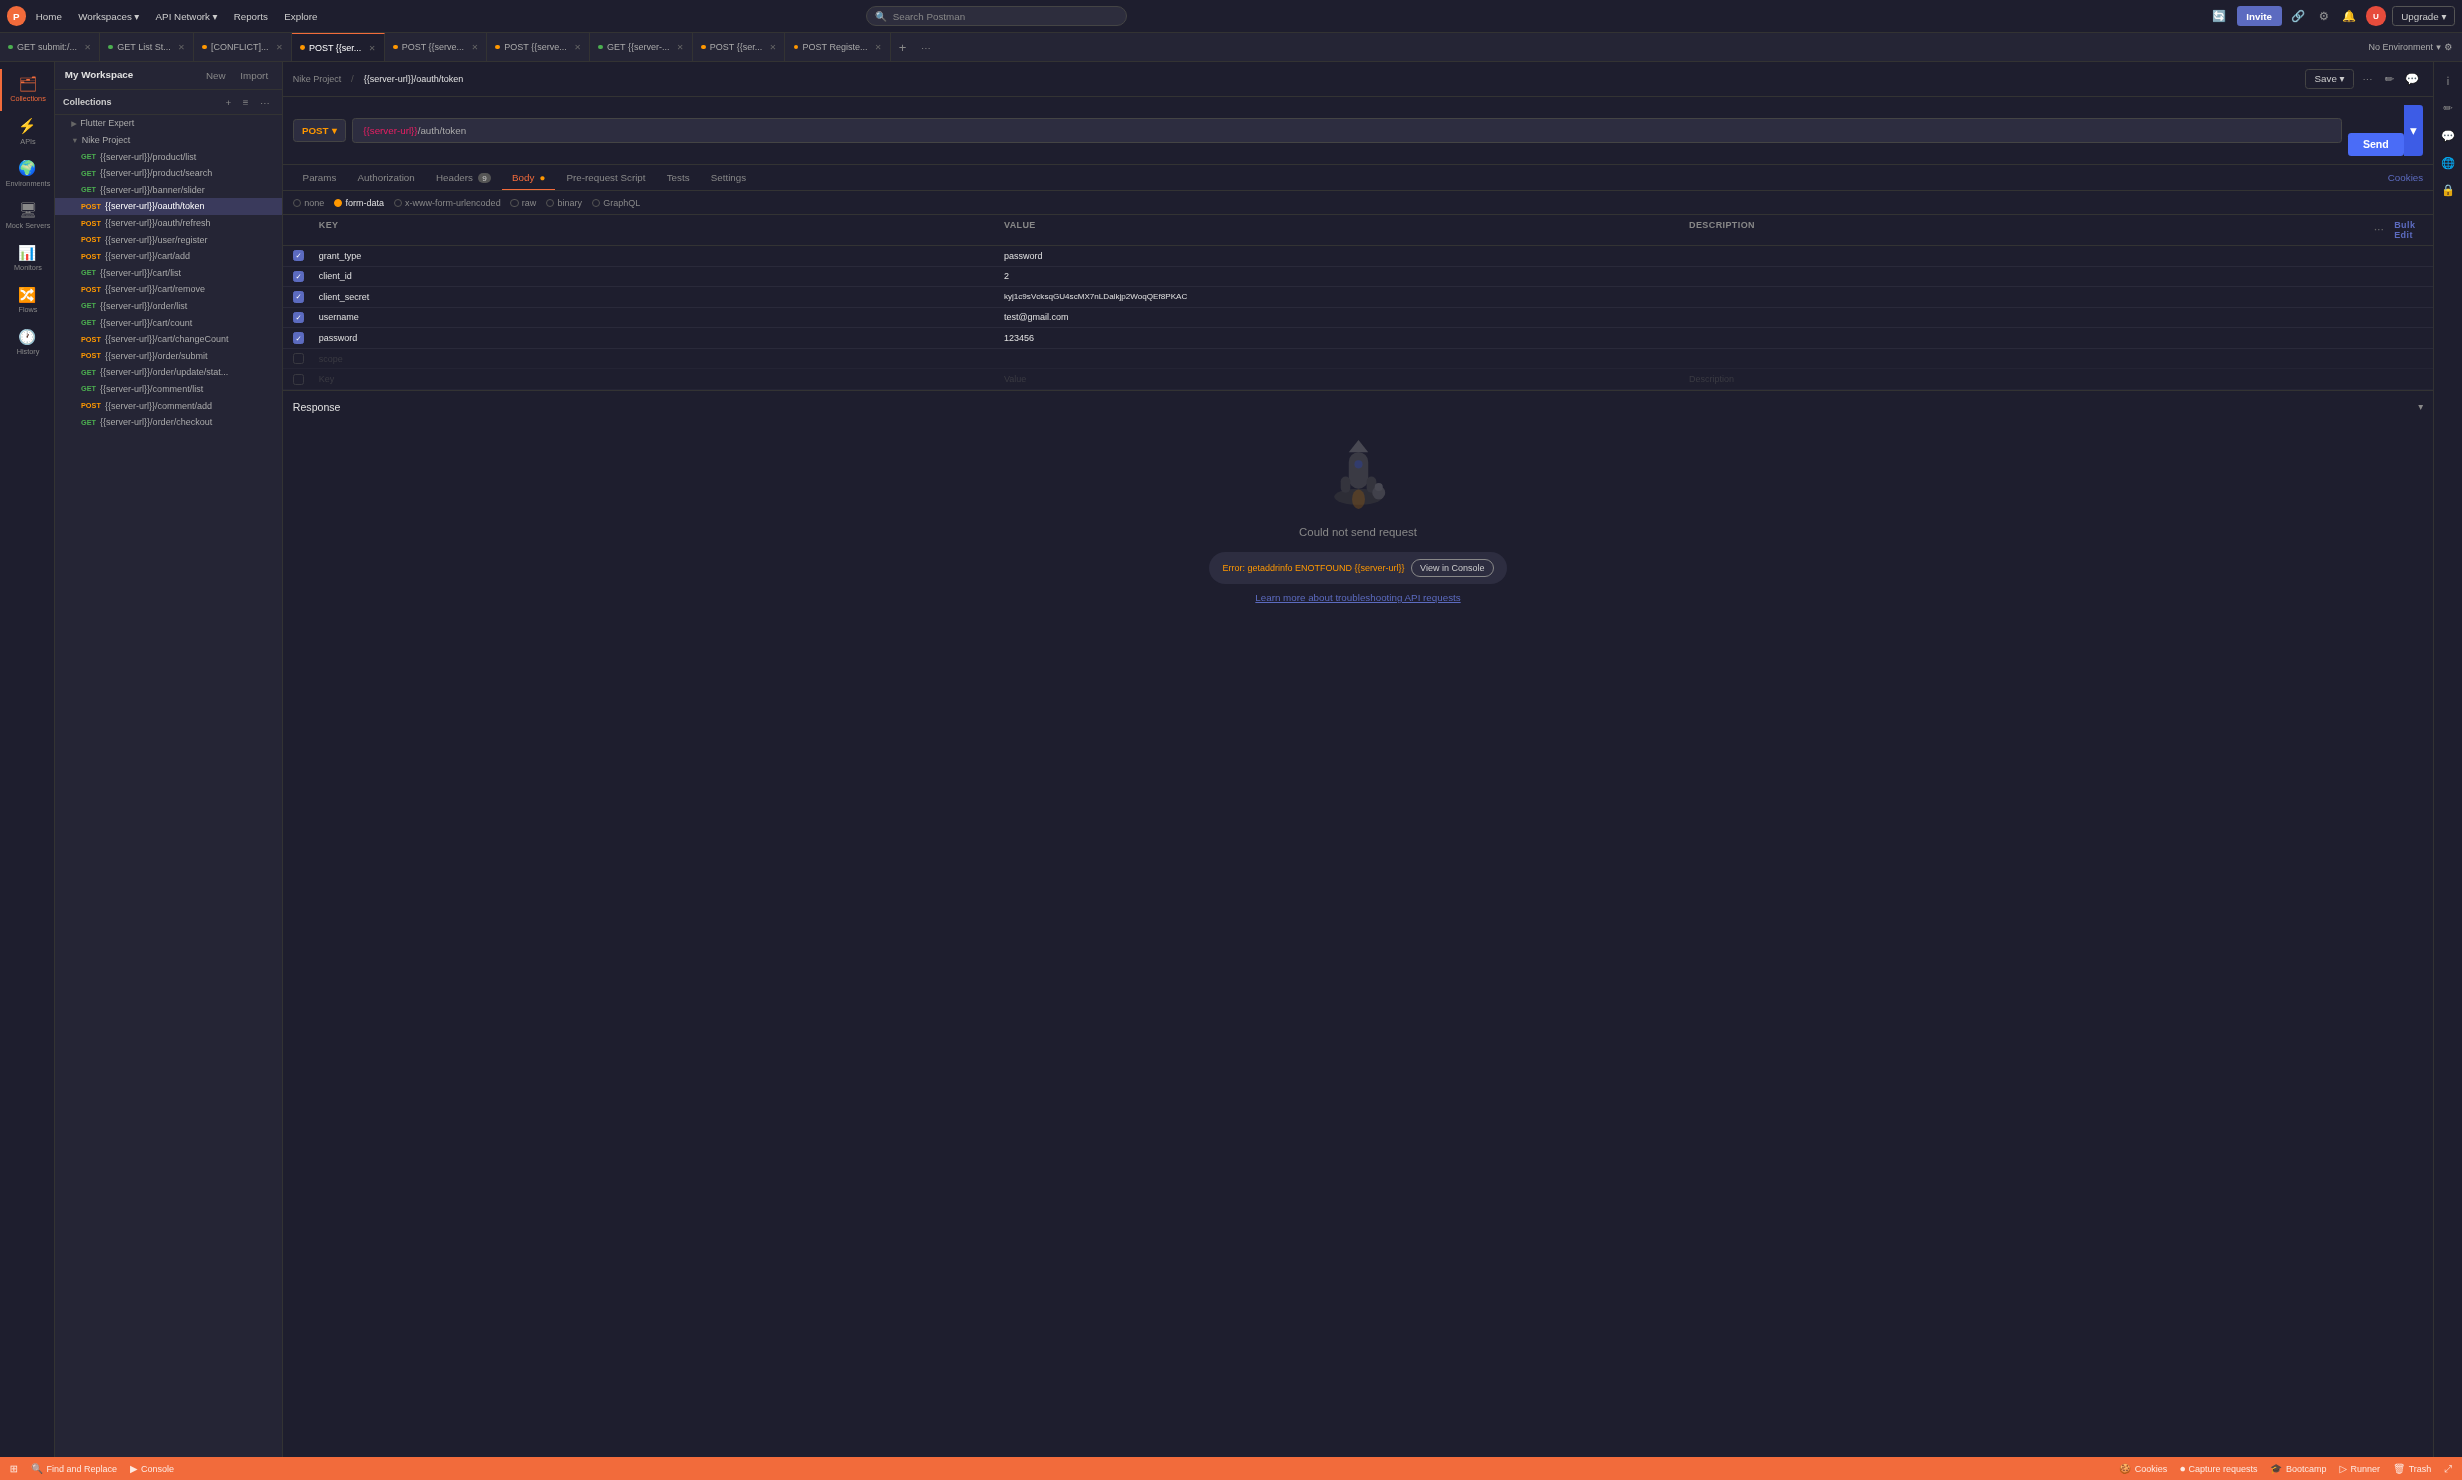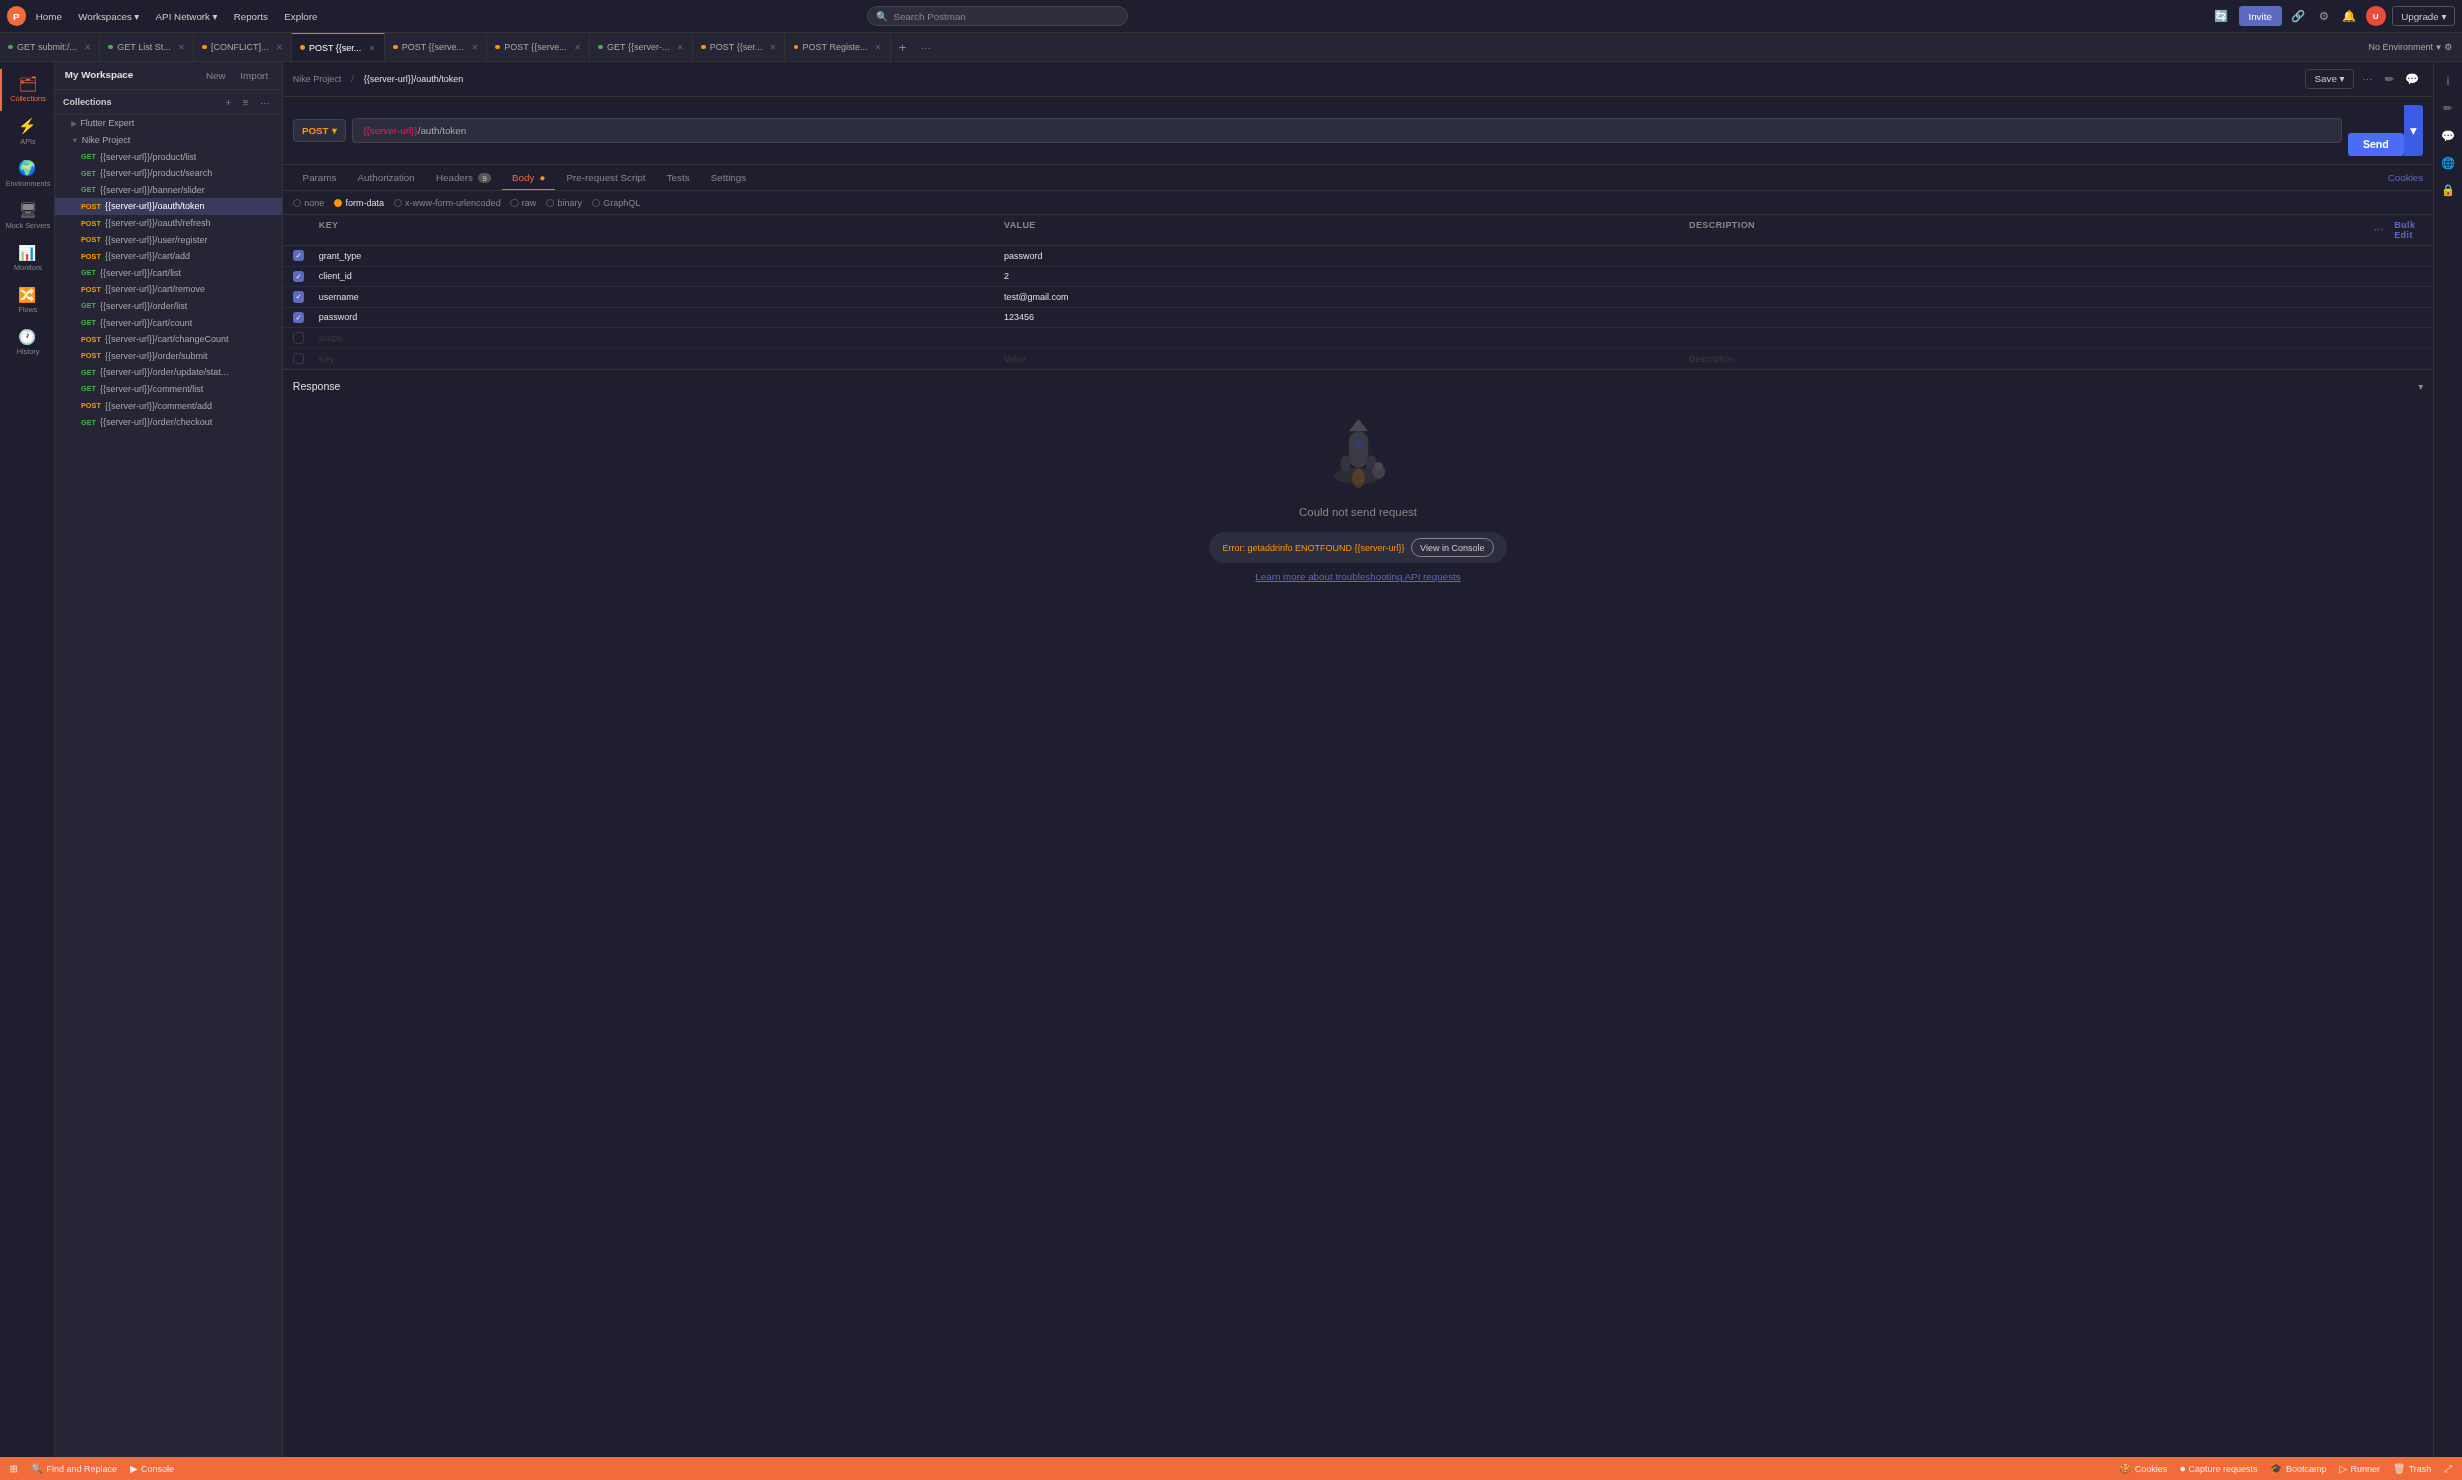--- a/index.html
+++ b/index.html
@@ -4,21 +4,21 @@
   <style>
     * { box-sizing: border-box; margin: 0; padding: 0; }
     body { font-family: -apple-system, BlinkMacSystemFont, 'Segoe UI', sans-serif; font-size: 9.8px; background: #1a1a2e; color: #e0e0e0; height: 100vh; overflow: hidden; display: flex; flex-direction: column; }
 
     
     .top-bar { display: flex; align-items: center; background: #1e1e2e; height: 33px; padding: 0 6.5px; gap: 3.3px; border-bottom: 0.8px solid #333; flex-shrink: 0; }
     .top-bar-logo { width: 19.5px; height: 19.5px; background: #f26b3b; border-radius: 50%; display: flex; align-items: center; justify-content: center; color: white; font-size: 9.8px; font-weight: bold; flex-shrink: 0; }
     .top-nav-btn { background: transparent; border: none; color: #ccc; cursor: pointer; padding: 3.3px 6.5px; border-radius: 3.3px; font-size: 9.8px; display: flex; align-items: center; gap: 2.4px; }
     .search-bar { flex: 1; max-width: 261px; margin: 0 auto; background: #2d2d3d; border: 0.8px solid #444; border-radius: 13px; display: flex; align-items: center; padding: 3.3px 8.1px; gap: 4.9px; color: #888; font-size: 9.8px; cursor: pointer; }
     .top-right { display: flex; align-items: center; gap: 6.5px; margin-left: auto; }
-    .invite-btn { background: #5c6bc0; color: white; border: none; border-radius: 3.3px; padding: 4.1px 9.8px; font-size: 9.8px; cursor: pointer; font-weight: 400; }
+    .invite-btn { background: #5c6bc0; color: white; border: none; border-radius: 3.3px; padding: 4.1px 9.8px; font-size: 9.8px; cursor: pointer; font-weight: 700; }
     .upgrade-btn { background: transparent; border: 0.8px solid #555; color: #ccc; border-radius: 3.3px; padding: 3.3px 8.1px; font-size: 9.8px; cursor: pointer; }
     .icon-btn { background: transparent; border: none; color: #999; cursor: pointer; padding: 3.3px; border-radius: 3.3px; font-size: 11.4px; }
     .avatar { width: 19.5px; height: 19.5px; background: #e74c3c; border-radius: 50%; display: flex; align-items: center; justify-content: center; color: white; font-size: 8.1px; font-weight: bold; }
 
     
     .tabs-bar { display: flex; align-items: center; background: #252535; height: 29px; border-bottom: 0.8px solid #333; flex-shrink: 0; overflow: hidden; }
     .tab { display: flex; align-items: center; padding: 0 8.1px; height: 100%; font-size: 9px; color: #aaa; cursor: pointer; border-right: 0.8px solid #333; white-space: nowrap; gap: 4.1px; flex-shrink: 0; }
     .tab.active { background: #1e1e2e; color: #fff; border-top: 1.6px solid #f26b3b; }
     .tab-dot { width: 4.9px; height: 4.9px; border-radius: 50%; }
     .tab-dot.green { background: #4caf50; }
@@ -465,20 +465,27 @@
       </div>
 
       <div class="table-row">
         <div class="checkbox checked"></div>
         <div class="cell-key">client_id</div>
         <div class="cell-value">2</div>
         <div class="cell-desc"></div>
         <div></div>
       </div>
 
+      <div class="table-row">
+        <div class="checkbox checked"></div>
+        <div class="cell-key">client_secret</div>
+        <div class="cell-value" style="font-size:8.1px;">kyj1c9sVcksqGU4scMX7nLDalkjp2WoqQEf8PKAC</div>
+        <div class="cell-desc"></div>
+        <div></div>
+      </div>
 
       <div class="table-row">
         <div class="checkbox checked"></div>
         <div class="cell-key">username</div>
         <div class="cell-value">test@gmail.com</div>
         <div class="cell-desc"></div>
         <div></div>
       </div>
 
       <div class="table-row">

